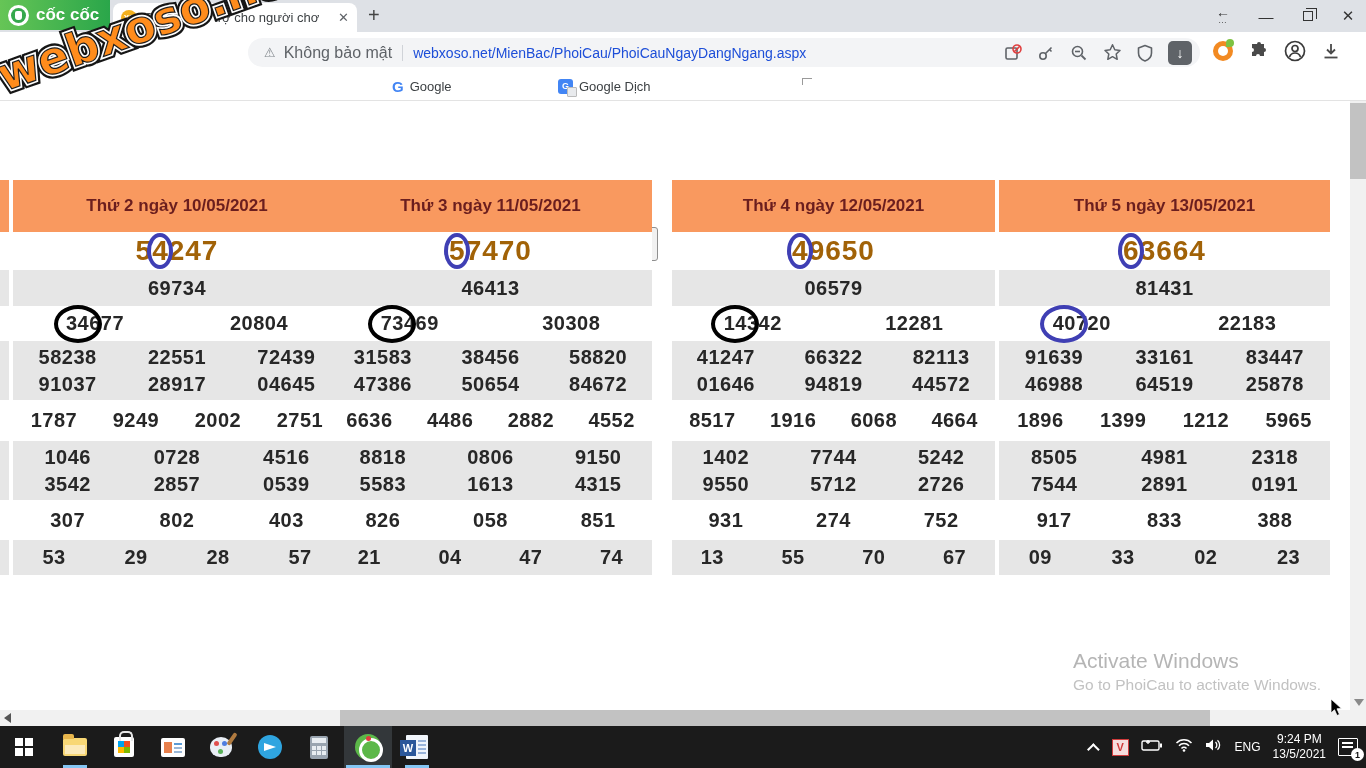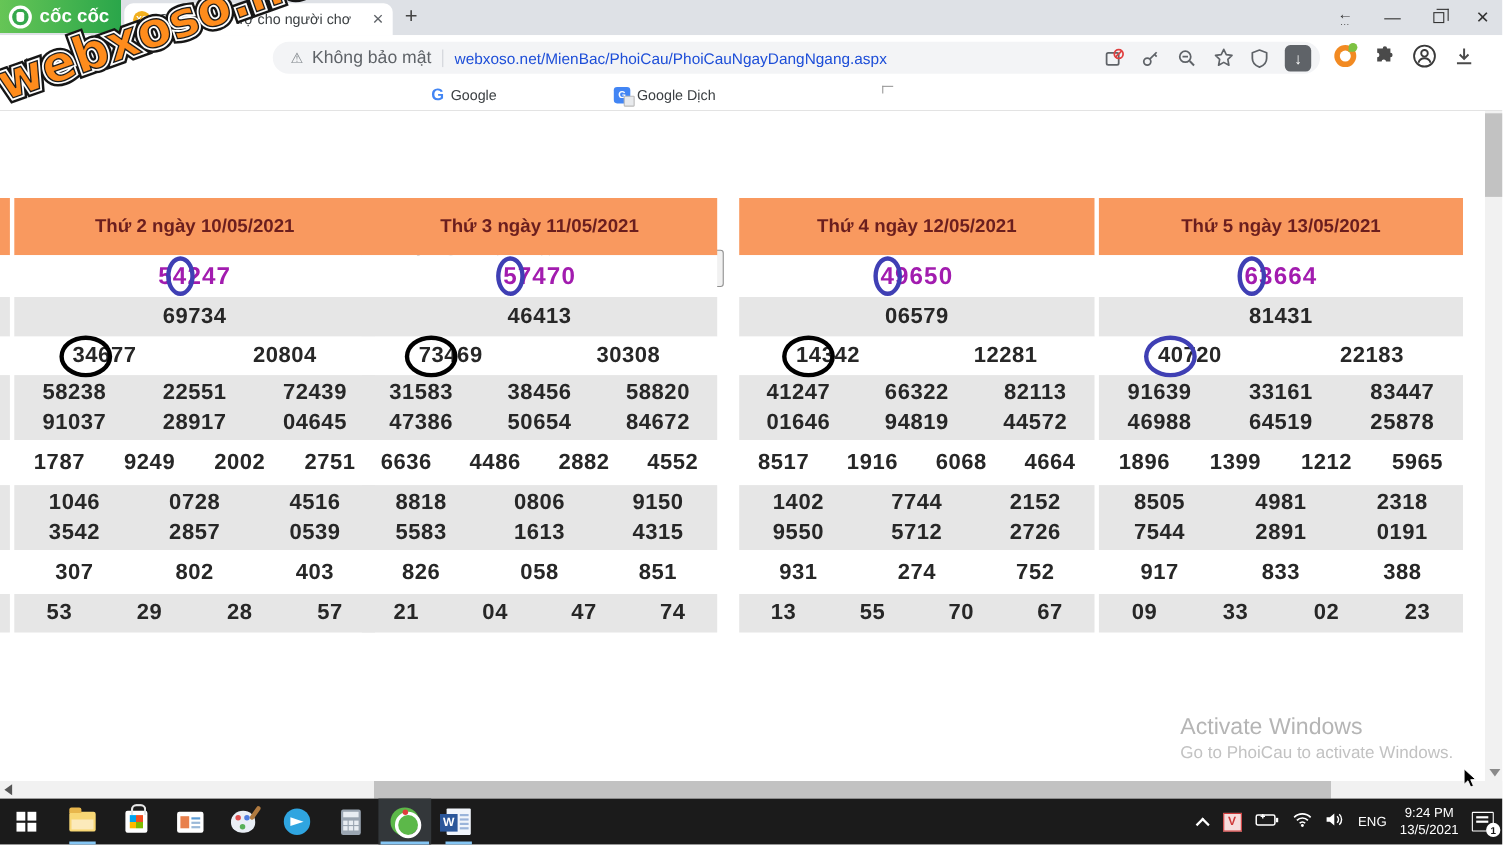--- a/index.html
+++ b/index.html
@@ -83,21 +83,21 @@
   .rh  { height:52px; background:#f9995f; justify-content:center; font-size:17px; font-weight:bold; color:#6b1e1e; }
   .rsp { height:38px; background:#fff; justify-content:center; }
   .r1  { height:36px; background:#e6e6e6; justify-content:center; }
   .r2  { height:35px; background:#fff; }
   .r3  { height:59px; background:#e6e6e6; }
   .r4  { height:41px; background:#fff; }
   .r5  { height:59px; background:#e6e6e6; }
   .r6  { height:40px; background:#fff; }
   .r7  { height:35px; background:#e6e6e6; }
   .num { font-size:20px; font-weight:bold; color:#272727; letter-spacing:.5px; white-space:nowrap; }
-  .rednum { color:#a21caf; font-size:22px; letter-spacing:1px; }
+  .rednum { color:#a16207; font-size:28px; letter-spacing:1px; }
   .grid { display:grid; width:100%; align-content:center; row-gap:4px; }
   .g2c { grid-template-columns:1fr 1fr; }
   .g3c { grid-template-columns:1fr 1fr 1fr; }
   .g4c { grid-template-columns:1fr 1fr 1fr 1fr; }
   .grid .num { justify-self:center; }
   .circ { position:relative; display:inline-block; }
   .ring { position:absolute; left:50%; top:50%; transform:translate(-50%,-50%); border:4px solid #000; border-radius:50%; }
 
   #activate { position:absolute; left:1073px; top:649px; color:#b5b5b5; }
   #activate .a1 { font-size:21px; }
@@ -424,21 +424,21 @@
             <span class="num">8517</span>
             <span class="num">1916</span>
             <span class="num">6068</span>
             <span class="num">4664</span>
           </div>
         </div>
         <div class="row r5">
           <div class="grid g3c">
             <span class="num">1402</span>
             <span class="num">7744</span>
-            <span class="num">2152</span>
+            <span class="num">5242</span>
             <span class="num">9550</span>
             <span class="num">5712</span>
             <span class="num">2726</span>
           </div>
         </div>
         <div class="row r6">
           <div class="grid g3c">
             <span class="num">931</span>
             <span class="num">274</span>
             <span class="num">752</span>

